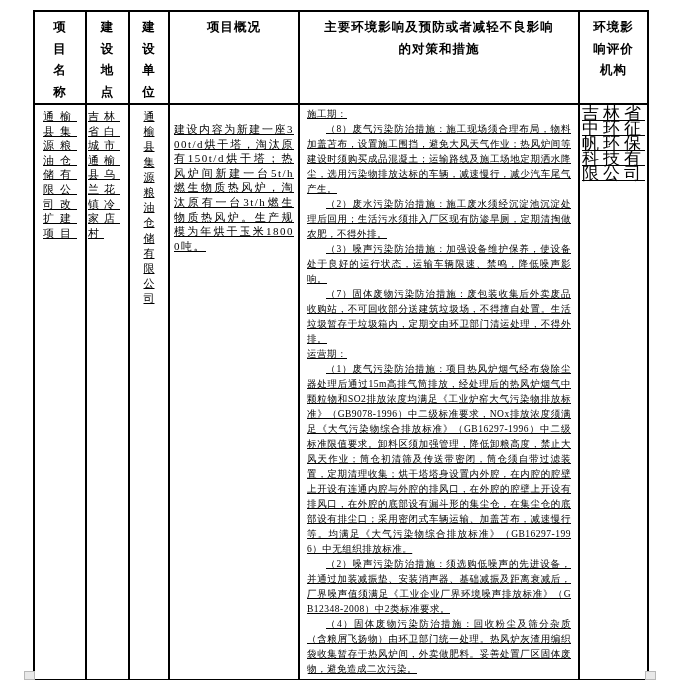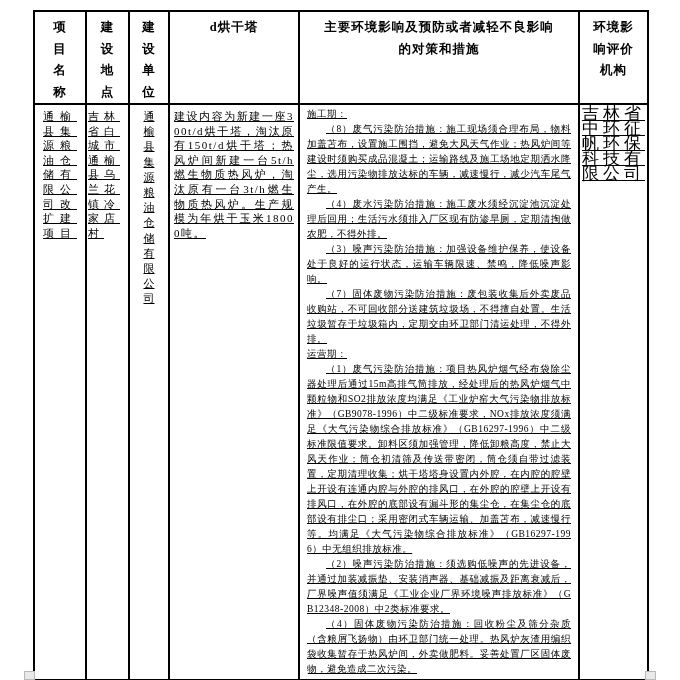--- a/index.html
+++ b/index.html
@@ -16,21 +16,21 @@
     word-break:break-all;
   }
   th{
     font-weight:bold;font-size:12.5px;line-height:21.5px;text-align:center;
     padding:5px 2px 0 2px;white-space:pre-line;letter-spacing:1px;
   }
   td{font-size:11px;text-decoration:underline;}
   td.c-name{line-height:14.6px;text-align:center;letter-spacing:6px;padding-top:4px;white-space:pre-line;}
   td.c-loc{line-height:14.6px;text-align:left;letter-spacing:5px;padding-top:4px;white-space:pre-line;}
   td.c-unit{line-height:15.2px;text-align:center;letter-spacing:0;padding-top:4px;white-space:pre-line;}
-  td.c-ovv{line-height:14.6px;text-align:justify;letter-spacing:1.5px;padding:4px 4px;}
+  td.c-ovv{line-height:14.6px;text-align:justify;letter-spacing:1.5px;padding:17px 4px;}
   td.c-meas{font-size:9.5px;line-height:15px;letter-spacing:0.5px;padding:2px 7px;text-align:justify;border-radius:21px;}
   td.c-agency{vertical-align:middle;text-align:center;line-height:15px;letter-spacing:4px;font-size:17px;white-space:pre-line;}
   .mp{margin:0;}
   .mp.ind{text-indent:2em;}
   .margin-mark{
     position:absolute;width:11px;height:9px;bottom:0px;
     background:#e9e9e9;border:1px solid #b8b8b8;box-sizing:border-box;
   }
   .margin-mark.left{left:24px;}
   .margin-mark.right{right:24px;}
@@ -56,21 +56,21 @@
 名
 称</th>
         <th>建
 设
 地
 点</th>
         <th>建
 设
 单
 位</th>
-        <th>d烘干塔</th>
+        <th>项目概况</th>
         <th>主要环境影响及预防或者减轻不良影响
 的对策和措施</th>
         <th>环境影
 响评价
 机构</th>
       </tr>
     </thead>
     <tbody>
       <tr>
         <td class="c-name">通榆
@@ -101,21 +101,21 @@
 仓
 储
 有
 限
 公
 司</td>
         <td class="c-ovv">建设内容为新建一座300t/d烘干塔，淘汰原有150t/d烘干塔；热风炉间新建一台5t/h燃生物质热风炉，淘汰原有一台3t/h燃生物质热风炉。生产规模为年烘干玉米18000吨。</td>
         <td class="c-meas">
             <p class="mp">施工期：</p>
             <p class="mp ind">（8）废气污染防治措施：施工现场须合理布局，物料加盖苫布，设置施工围挡，避免大风天气作业；热风炉间等建设时须购买成品混凝土；运输路线及施工场地定期洒水降尘，选用污染物排放达标的车辆，减速慢行，减少汽车尾气产生。</p>
-            <p class="mp ind">（4）废水污染防治措施：施工废水须经沉淀池沉淀处理后回用；生活污水须排入厂区现有防渗旱厕，定期清掏做农肥，不得外排。</p>
+            <p class="mp ind">（2）废水污染防治措施：施工废水须经沉淀池沉淀处理后回用；生活污水须排入厂区现有防渗旱厕，定期清掏做农肥，不得外排。</p>
             <p class="mp ind">（3）噪声污染防治措施：加强设备维护保养，使设备处于良好的运行状态，运输车辆限速、禁鸣，降低噪声影响。</p>
             <p class="mp ind">（7）固体废物污染防治措施：废包装收集后外卖废品收购站，不可回收部分送建筑垃圾场，不得擅自处置。生活垃圾暂存于垃圾箱内，定期交由环卫部门清运处理，不得外排。</p>
             <p class="mp">运营期：</p>
             <p class="mp ind">（1）废气污染防治措施：项目热风炉烟气经布袋除尘器处理后通过15m高排气筒排放，经处理后的热风炉烟气中颗粒物和SO2排放浓度均满足《工业炉窑大气污染物排放标准》（GB9078-1996）中二级标准要求，NOx排放浓度须满足《大气污染物综合排放标准》（GB16297-1996）中二级标准限值要求。卸料区须加强管理，降低卸粮高度，禁止大风天作业；筒仓初清筛及传送带密闭，筒仓须自带过滤装置，定期清理收集；烘干塔塔身设置内外腔，在内腔的腔壁上开设有连通内腔与外腔的排风口，在外腔的腔壁上开设有排风口，在外腔的底部设有漏斗形的集尘仓，在集尘仓的底部设有排尘口；采用密闭式车辆运输、加盖苫布，减速慢行等。均满足《大气污染物综合排放标准》（GB16297-1996）中无组织排放标准。</p>
             <p class="mp ind">（2）噪声污染防治措施：须选购低噪声的先进设备，并通过加装减振垫、安装消声器、基础减振及距离衰减后，厂界噪声值须满足《工业企业厂界环境噪声排放标准》（GB12348-2008）中2类标准要求。</p>
             <p class="mp ind">（4）固体废物污染防治措施：回收粉尘及筛分杂质（含粮屑飞扬物）由环卫部门统一处理。热风炉灰渣用编织袋收集暂存于热风炉间，外卖做肥料。妥善处置厂区固体废物，避免造成二次污染。</p>
           </td>
         <td class="c-agency">吉林省
 中环征
 帆环保

